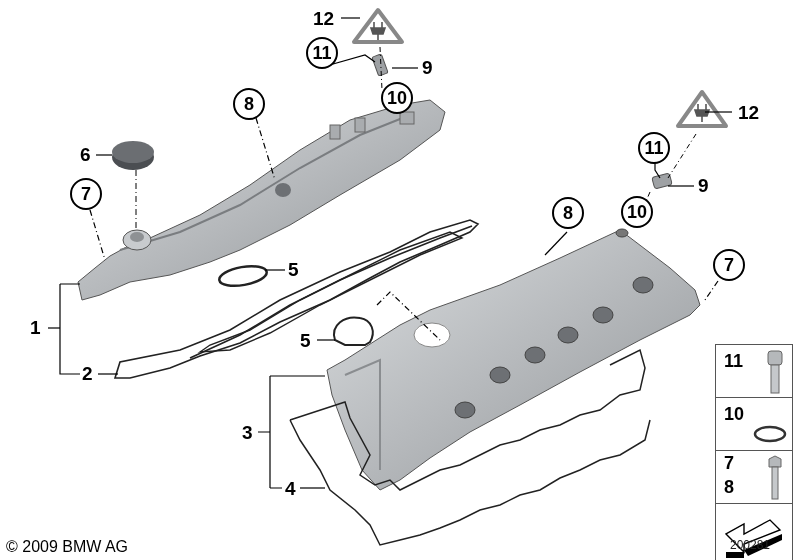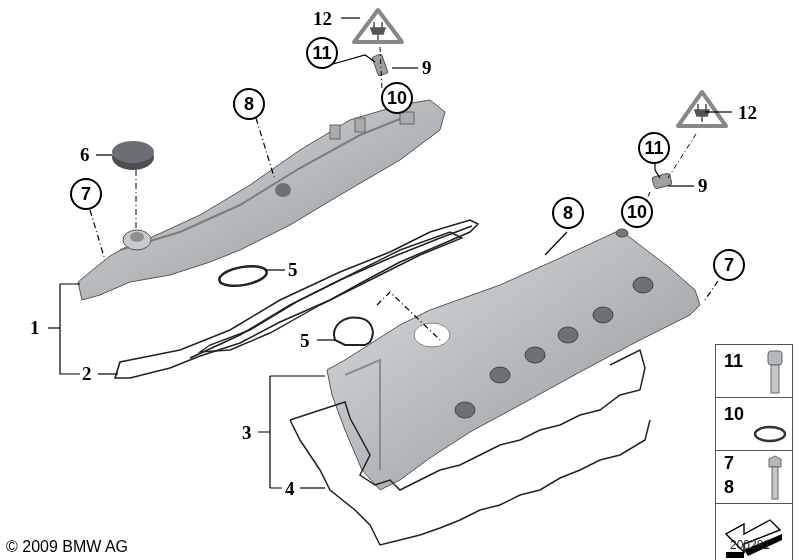--- a/index.html
+++ b/index.html
@@ -1,18 +1,18 @@
 <!DOCTYPE html>
 <html><head>
 <meta charset="utf-8">
 <style>
   html, body { margin:0; padding:0; background:#ffffff; }
   body { width:800px; height:560px; position:relative; overflow:hidden; font-family:"Liberation Sans", sans-serif; color:#000; }
   svg.diagram { position:absolute; left:0; top:0; }
-  .lbl { position:absolute; font-weight:bold; font-size:19px; line-height:20px; font-family:Liberation Serif, serif; }
+  .lbl { position:absolute; font-weight:bold; font-size:19px; line-height:20px; font-family:Liberation Sans, sans-serif; }
   .circ { position:absolute; width:32px; height:32px; border:2px solid #000; border-radius:50%; background:#fff; display:flex; align-items:center; justify-content:center; font-weight:bold; font-size:18px; box-sizing:border-box; }
   .legend { position:absolute; left:715px; top:344px; width:76px; border:1px solid #555; background:#fff; }
   .legend .cell { height:52px; border-bottom:1px solid #555; position:relative; }
   .legend .cell:last-child { border-bottom:none; height:64px; }
   .legend .num { position:absolute; left:8px; font-weight:bold; font-size:18px; }
   .copyright { position:absolute; left:6px; top:538px; font-size:16px; }
   .diagid { position:absolute; left:730px; top:538px; font-size:12px; color:#222; }
 </style>
 </head>
 <body>

